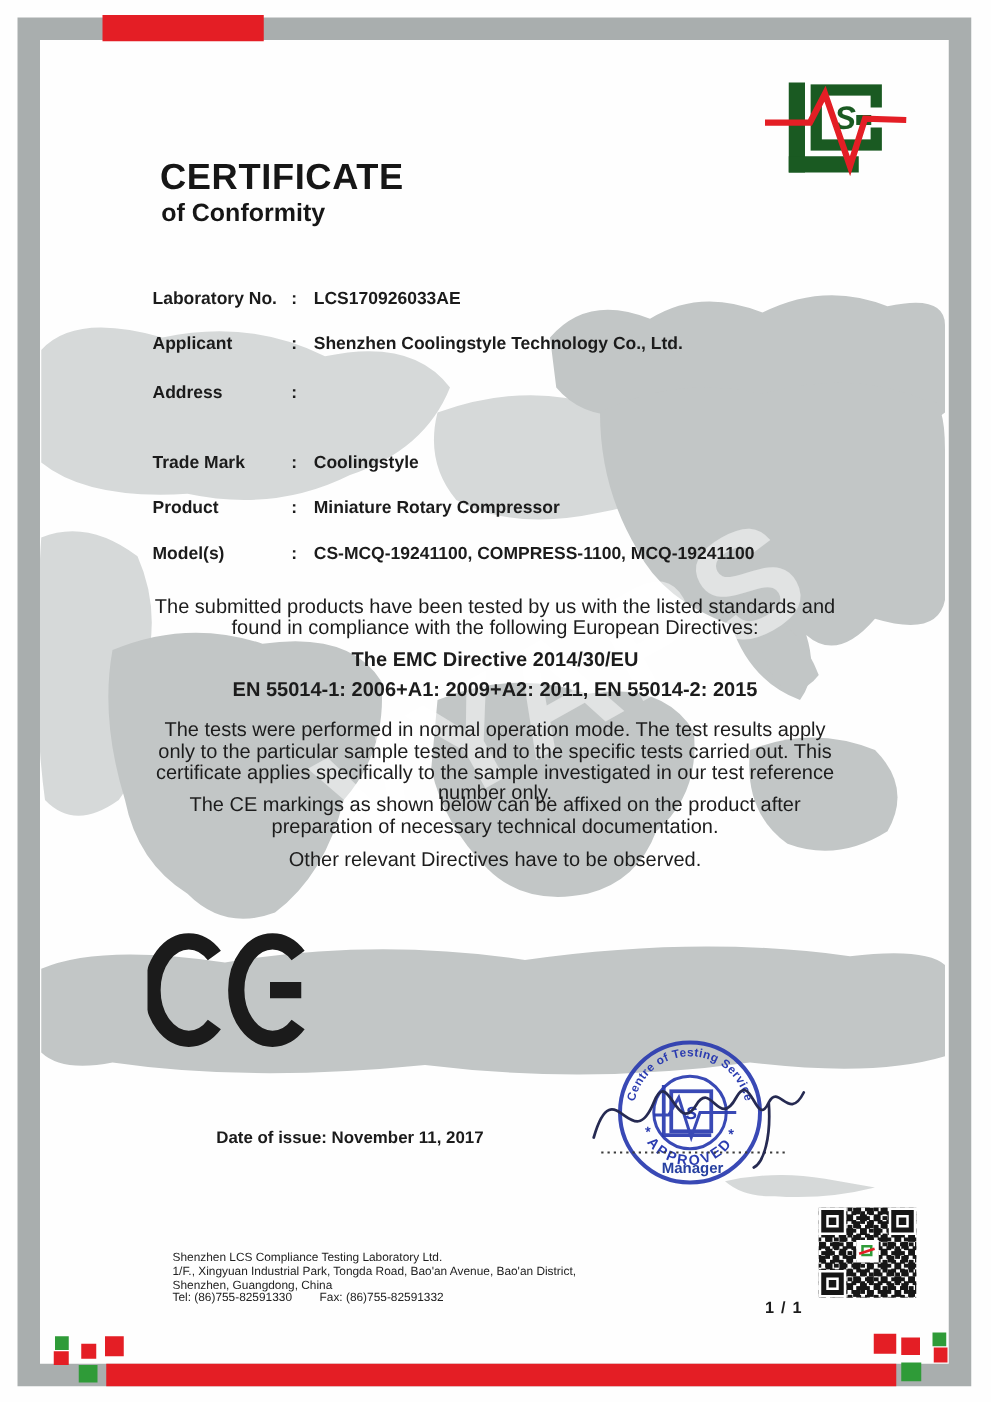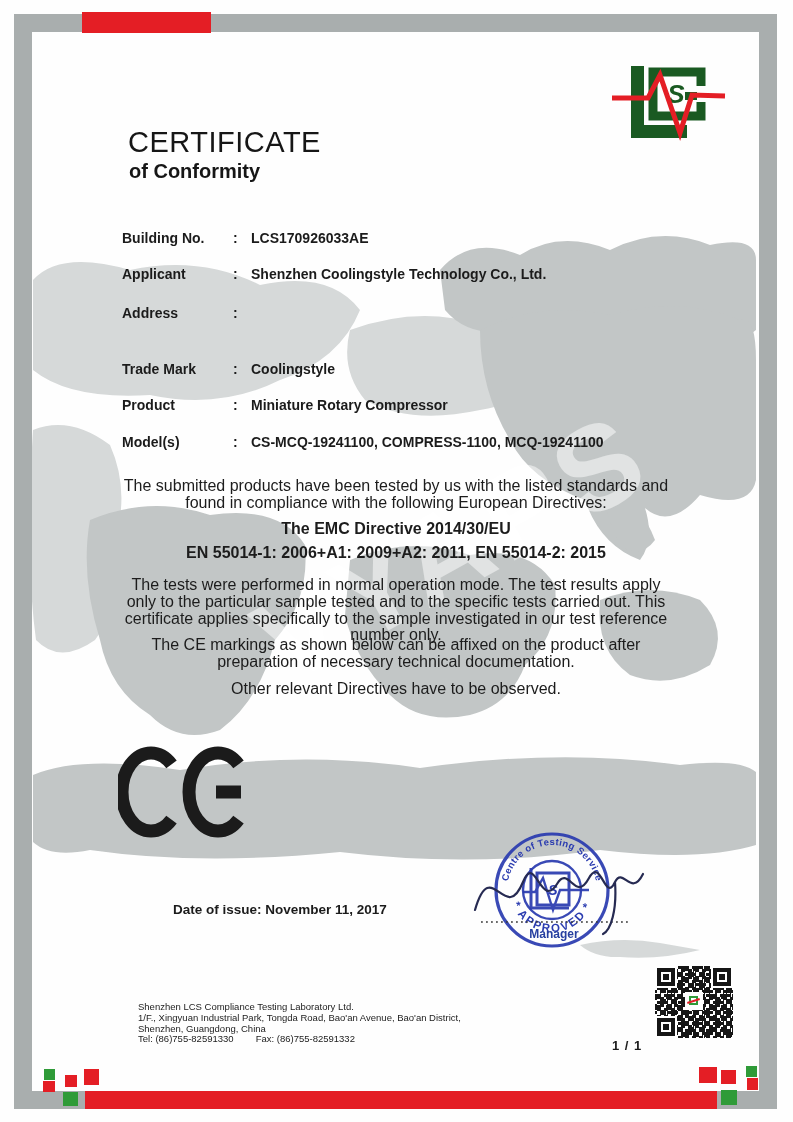--- a/index.html
+++ b/index.html
@@ -12,21 +12,21 @@
   .red-top{position:absolute;left:82px;top:12px;width:129px;height:21px;background:#e41e25;}
   .red-bottom{position:absolute;left:85px;top:1091px;width:632px;height:18px;background:#e41e25;}
   .sq{position:absolute;}
   .sq.red{background:#e41e25;}
   .sq.green{background:#2f9b38;}
   
   #map{position:absolute;left:32px;top:32px;width:725px;height:1059px;pointer-events:none;}
   
   #lcs-logo{position:absolute;left:605px;top:58px;width:130px;height:95px;}
   
-  .title{position:absolute;left:128px;top:126px;font-size:29px;font-weight:normal;letter-spacing:.5px;color:#161616;}
+  .title{position:absolute;left:128px;top:126px;font-size:29px;font-weight:bold;letter-spacing:.5px;color:#161616;}
   .subtitle{position:absolute;left:129px;top:160px;font-size:20px;font-weight:bold;color:#161616;}
   
   .field-row{position:absolute;left:122px;width:548px;display:flex;font-size:14px;font-weight:bold;line-height:17px;color:#1b1b1b;}
   .f-label{width:111px;flex:none;}
   .f-colon{width:18px;flex:none;}
   .f-value{flex:1;}
   
   .para{position:absolute;left:122px;width:548px;font-size:16px;line-height:16.8px;color:#1c1c1c;text-align:center;}
   .para.bold{font-weight:bold;}
   
@@ -105,21 +105,21 @@
       <rect x="80" y="34" width="12" height="8" fill="#1a5a22"></rect>
     </g>
     <text x="71" y="45" text-anchor="middle" font-size="26" font-weight="bold" font-style="italic" fill="#1a5a22">S</text>
     <polyline points="7,40 43,40 55,17 75,75 87,37 120,38" fill="none" stroke="#e41e25" stroke-width="5"></polyline>
   </svg>
 
   <div class="title">CERTIFICATE</div>
   <div class="subtitle">of Conformity</div>
 
   <div class="field-row" style="top:230px;">
-    <span class="f-label">Building No.</span>
+    <span class="f-label">Laboratory No.</span>
     <span class="f-colon">:</span>
     <span class="f-value">LCS170926033AE</span>
   </div>
   <div class="field-row" style="top:266px;">
     <span class="f-label">Applicant</span>
     <span class="f-colon">:</span>
     <span class="f-value">Shenzhen Coolingstyle Technology Co., Ltd.</span>
   </div>
   <div class="field-row" style="top:305px;">
     <span class="f-label">Address</span>

